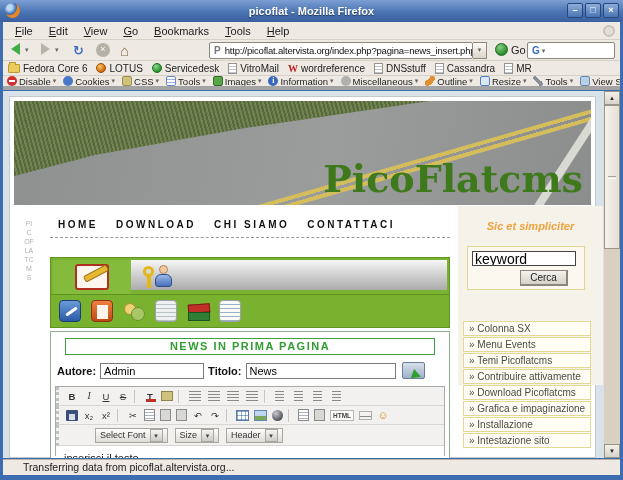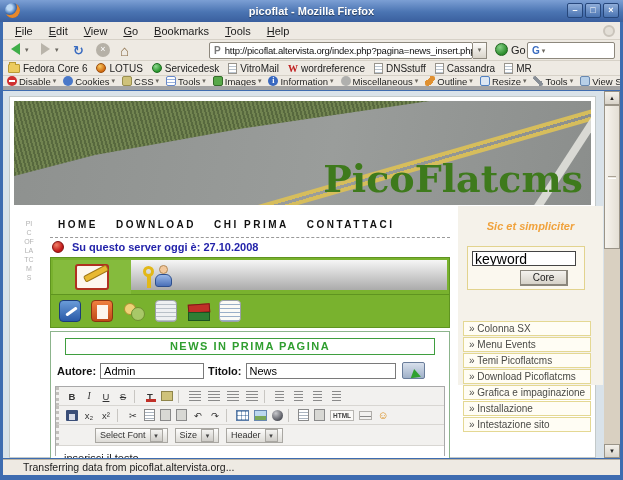--- a/index.html
+++ b/index.html
@@ -384,28 +384,24 @@
         <div class="wline"></div>
         <div class="hero-title">PicoFlatcms</div>
       </div>
 
       <div class="vert">PICOFLATCMS</div>
 
       <div class="maincol">
         <div class="sitenav">
           <span>HOME</span>
           <span>DOWNLOAD</span>
-          <span>CHI PRIMA</span>
+          <span>CHI SIAMO</span>
           <span>CONTATTACI</span>
         </div>
         <div class="dashline"></div>
-        <div class="serverrow">
-          <span class="clock-ic"></span>
-          <span>Su questo server oggi è: 27.10.2008</span>
-        </div>
 
         <div class="tabstrip">
           <div class="graypart"></div>
           <div class="tab-active">
             <span class="notepad-ic"></span>
           </div>
           <div class="keyuser-ic">
             <span class="key"></span>
             <span class="stem"></span>
             <span class="head"></span>
@@ -490,26 +486,27 @@
             </div>
             <div class="edbody">inserisci il testo</div>
           </div>
         </div>
       </div>
 
       <div class="sidebar">
         <div class="motto">Sic et simpliciter</div>
         <div class="searchpanel">
           <input value="keyword" style="">
-          <div class="cerca">Core</div>
+          <div class="cerca">Cerca</div>
         </div>
         <div class="tutlist">
           <div class="tutitem">» Colonna SX</div>
           <div class="tutitem">» Menu Events</div>
           <div class="tutitem">» Temi Picoflatcms</div>
+          <div class="tutitem">» Contribuire attivamente</div>
           <div class="tutitem">» Download Picoflatcms</div>
           <div class="tutitem">» Grafica e impaginazione</div>
           <div class="tutitem">» Installazione</div>
           <div class="tutitem">» Intestazione sito</div>
         </div>
       </div>
     </div>
   </div>
 
   <div class="scrollbar">

